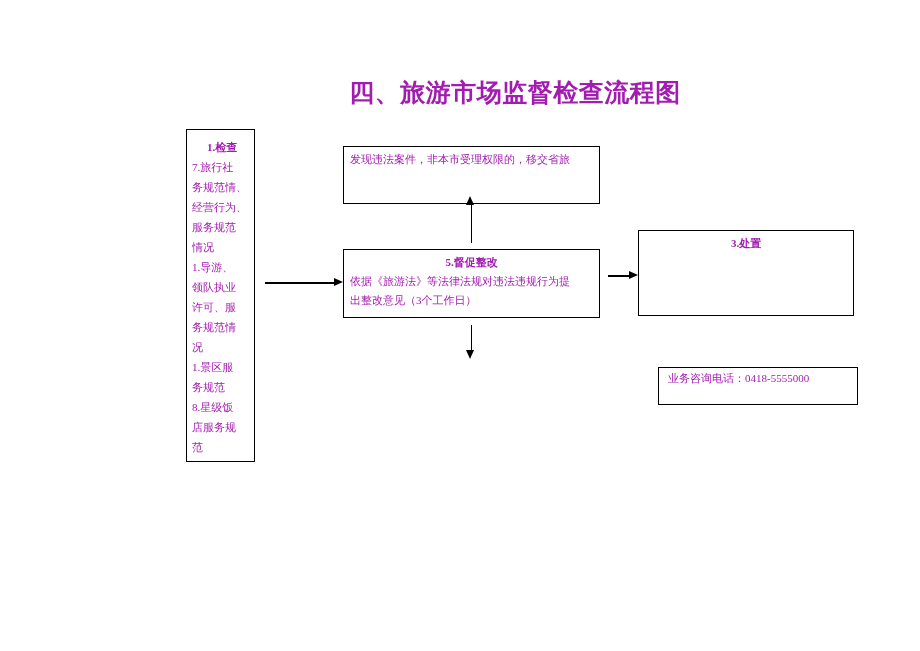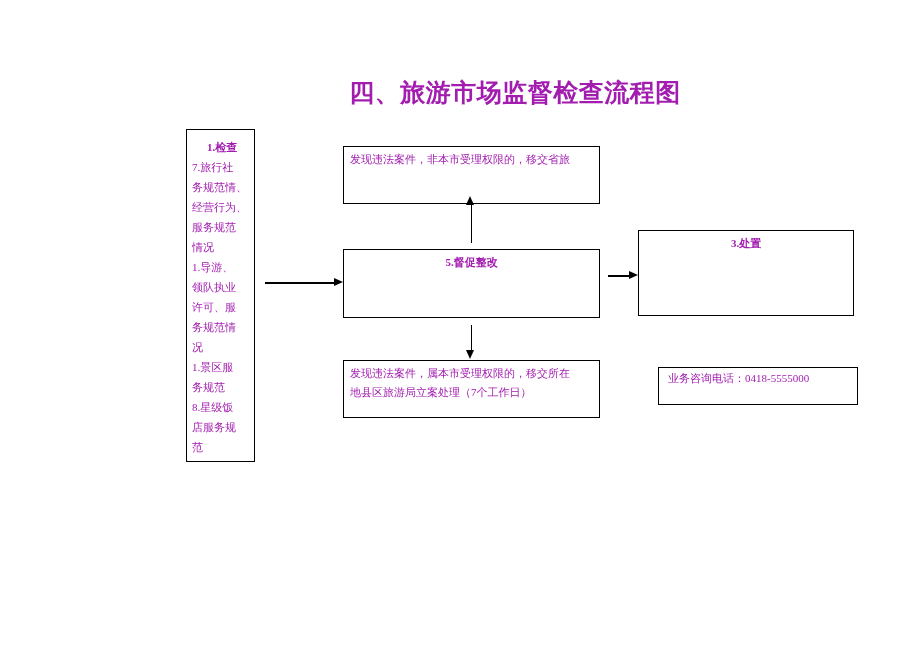--- a/index.html
+++ b/index.html
@@ -111,32 +111,30 @@
   </div>
 
   <div class="fc-box top-box">
     <div>
         <div class="line">发现违法案件，非本市受理权限的，移交省旅</div>
       </div>
   </div>
 
   <div class="fc-box mid-box">
     <div class="box-header">5.督促整改</div>
+    <div>
+        <div class="line">依据《旅游法》等法律法规对违法违规行为提</div>
+        <div class="line">出整改意见（3个工作日）</div>
+      </div>
   </div>
 
   <div class="fc-box right-box">
     <div class="box-header">3.处置</div>
   </div>
 
-  <div class="fc-box bottom-box">
-    <div>
-        <div class="line">发现违法案件，属本市受理权限的，移交所在</div>
-        <div class="line">地县区旅游局立案处理（7个工作日）</div>
-      </div>
-  </div>
 
   <div class="fc-box phone-box">
     <div>
         <div class="line">业务咨询电话：0418-5555000</div>
       </div>
   </div>
 
   <div class="shaft a1-shaft"></div>
   <div class="tri tri-right a1-head"></div>
 

